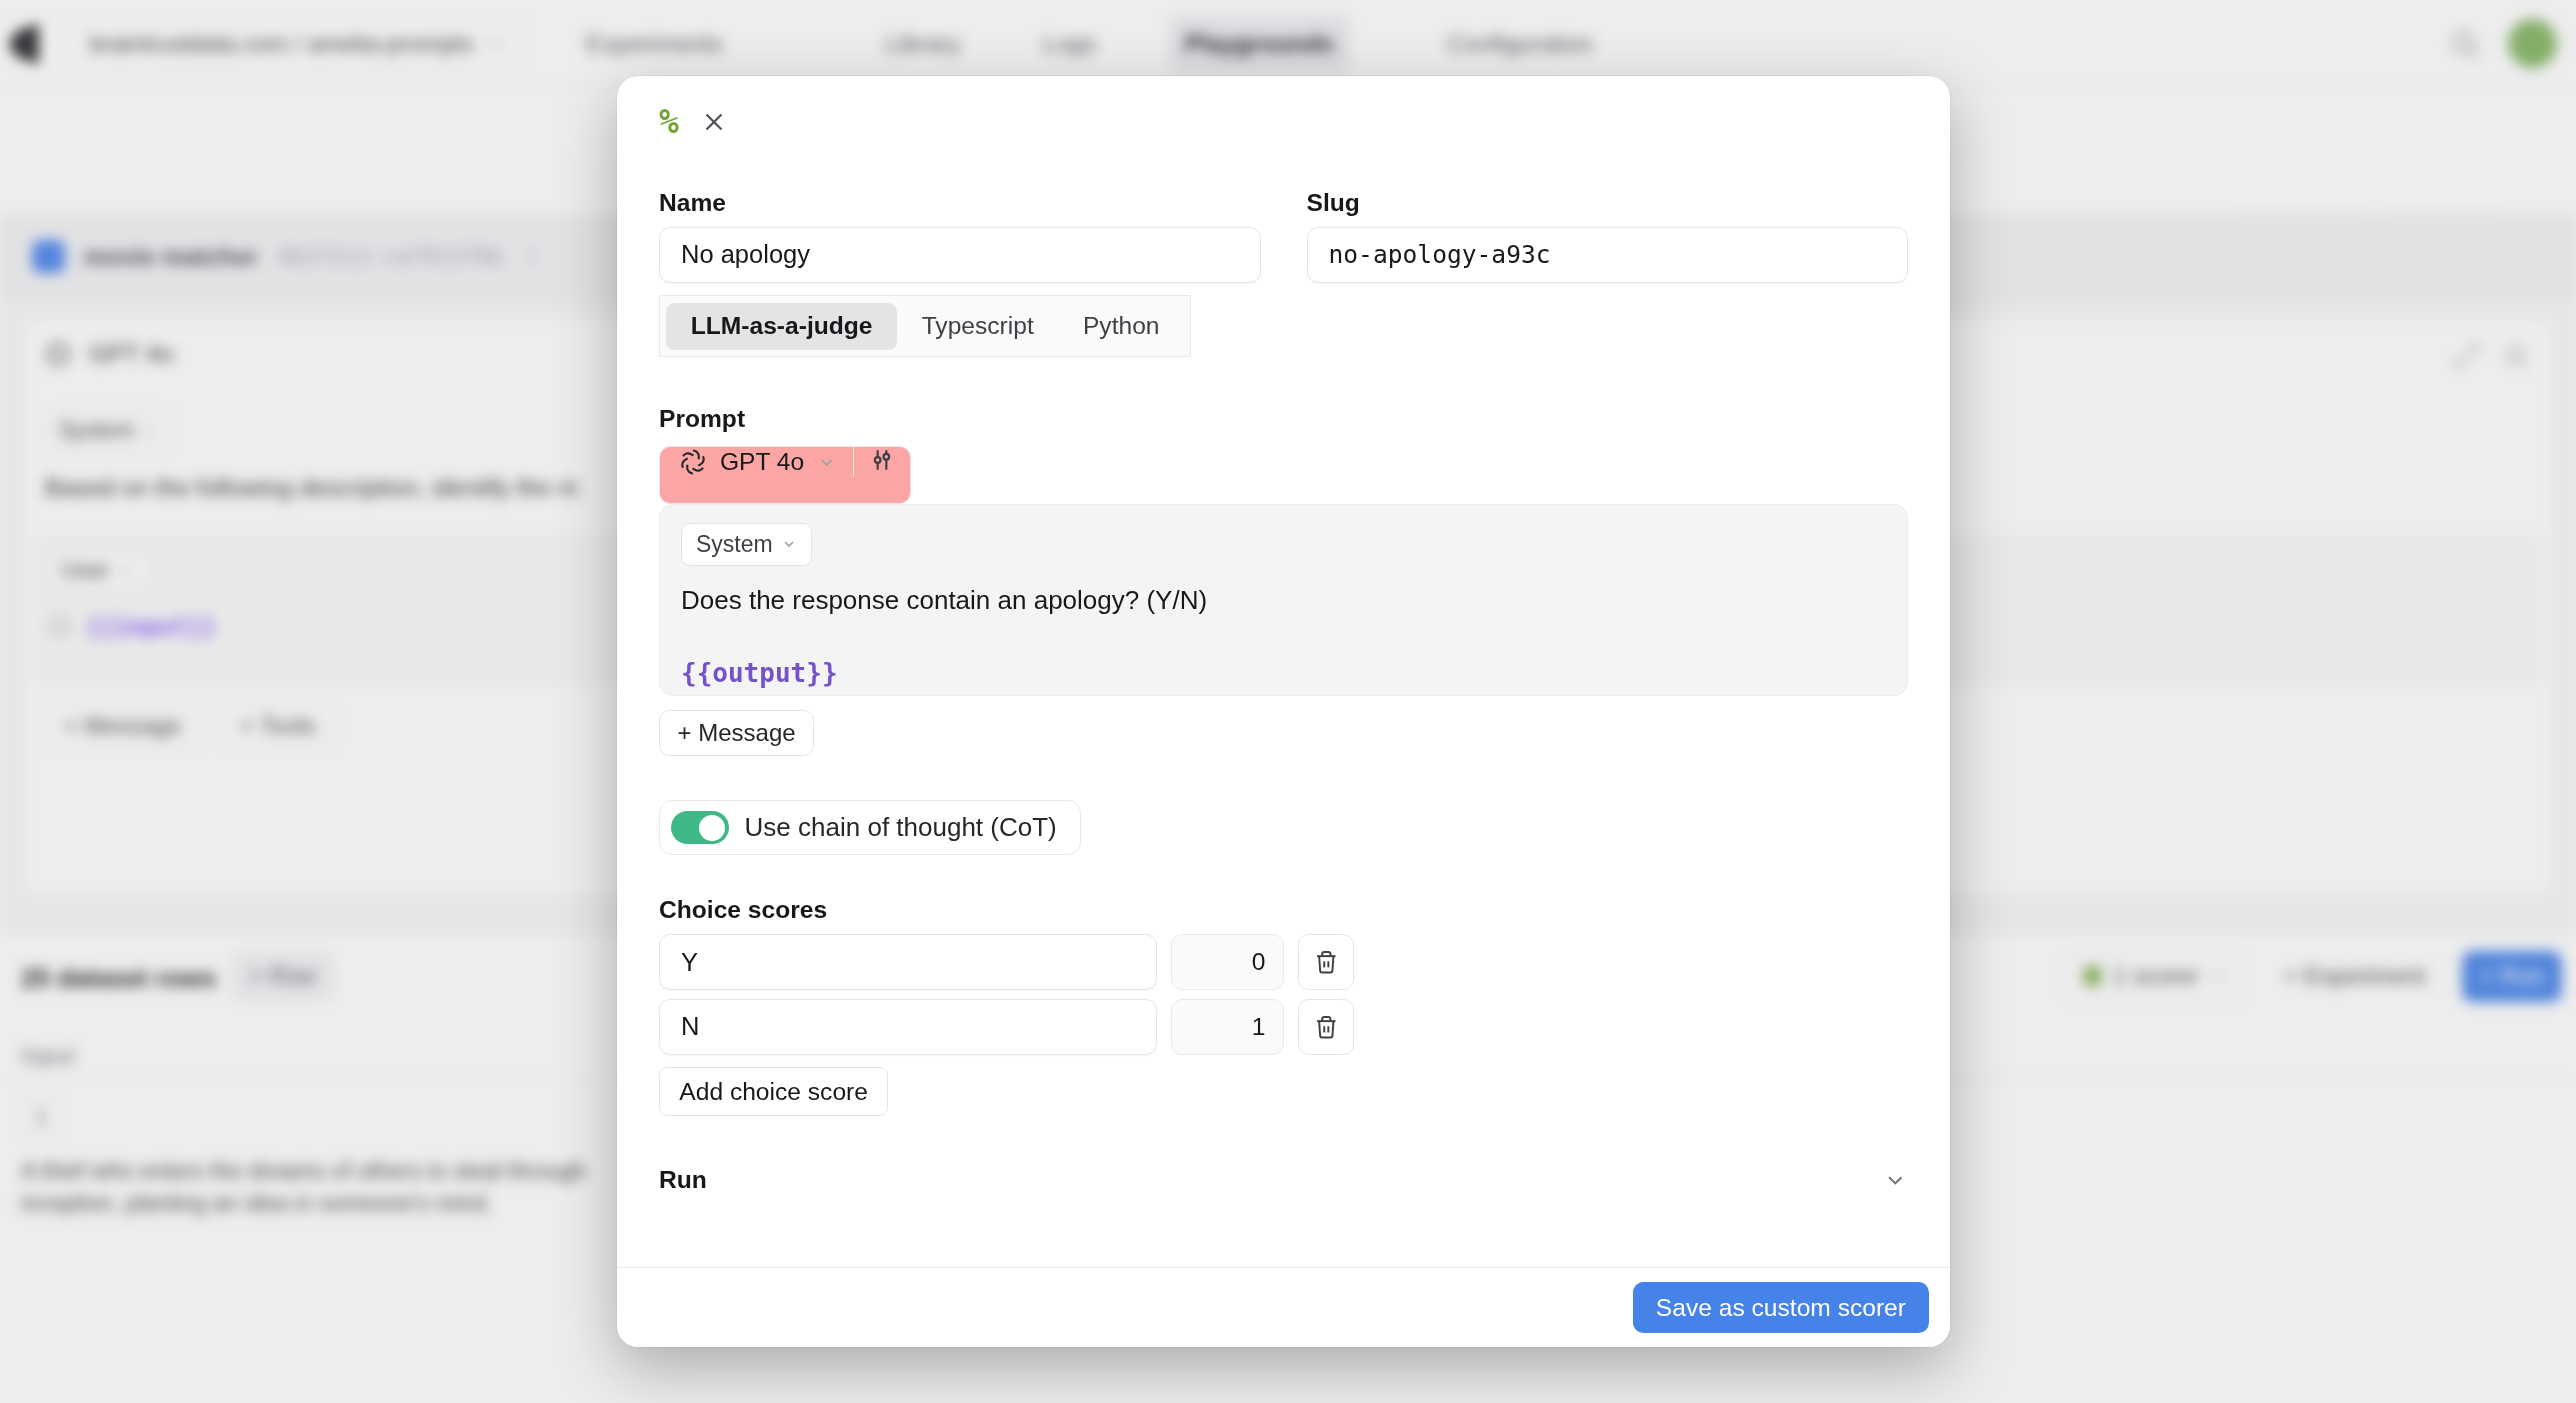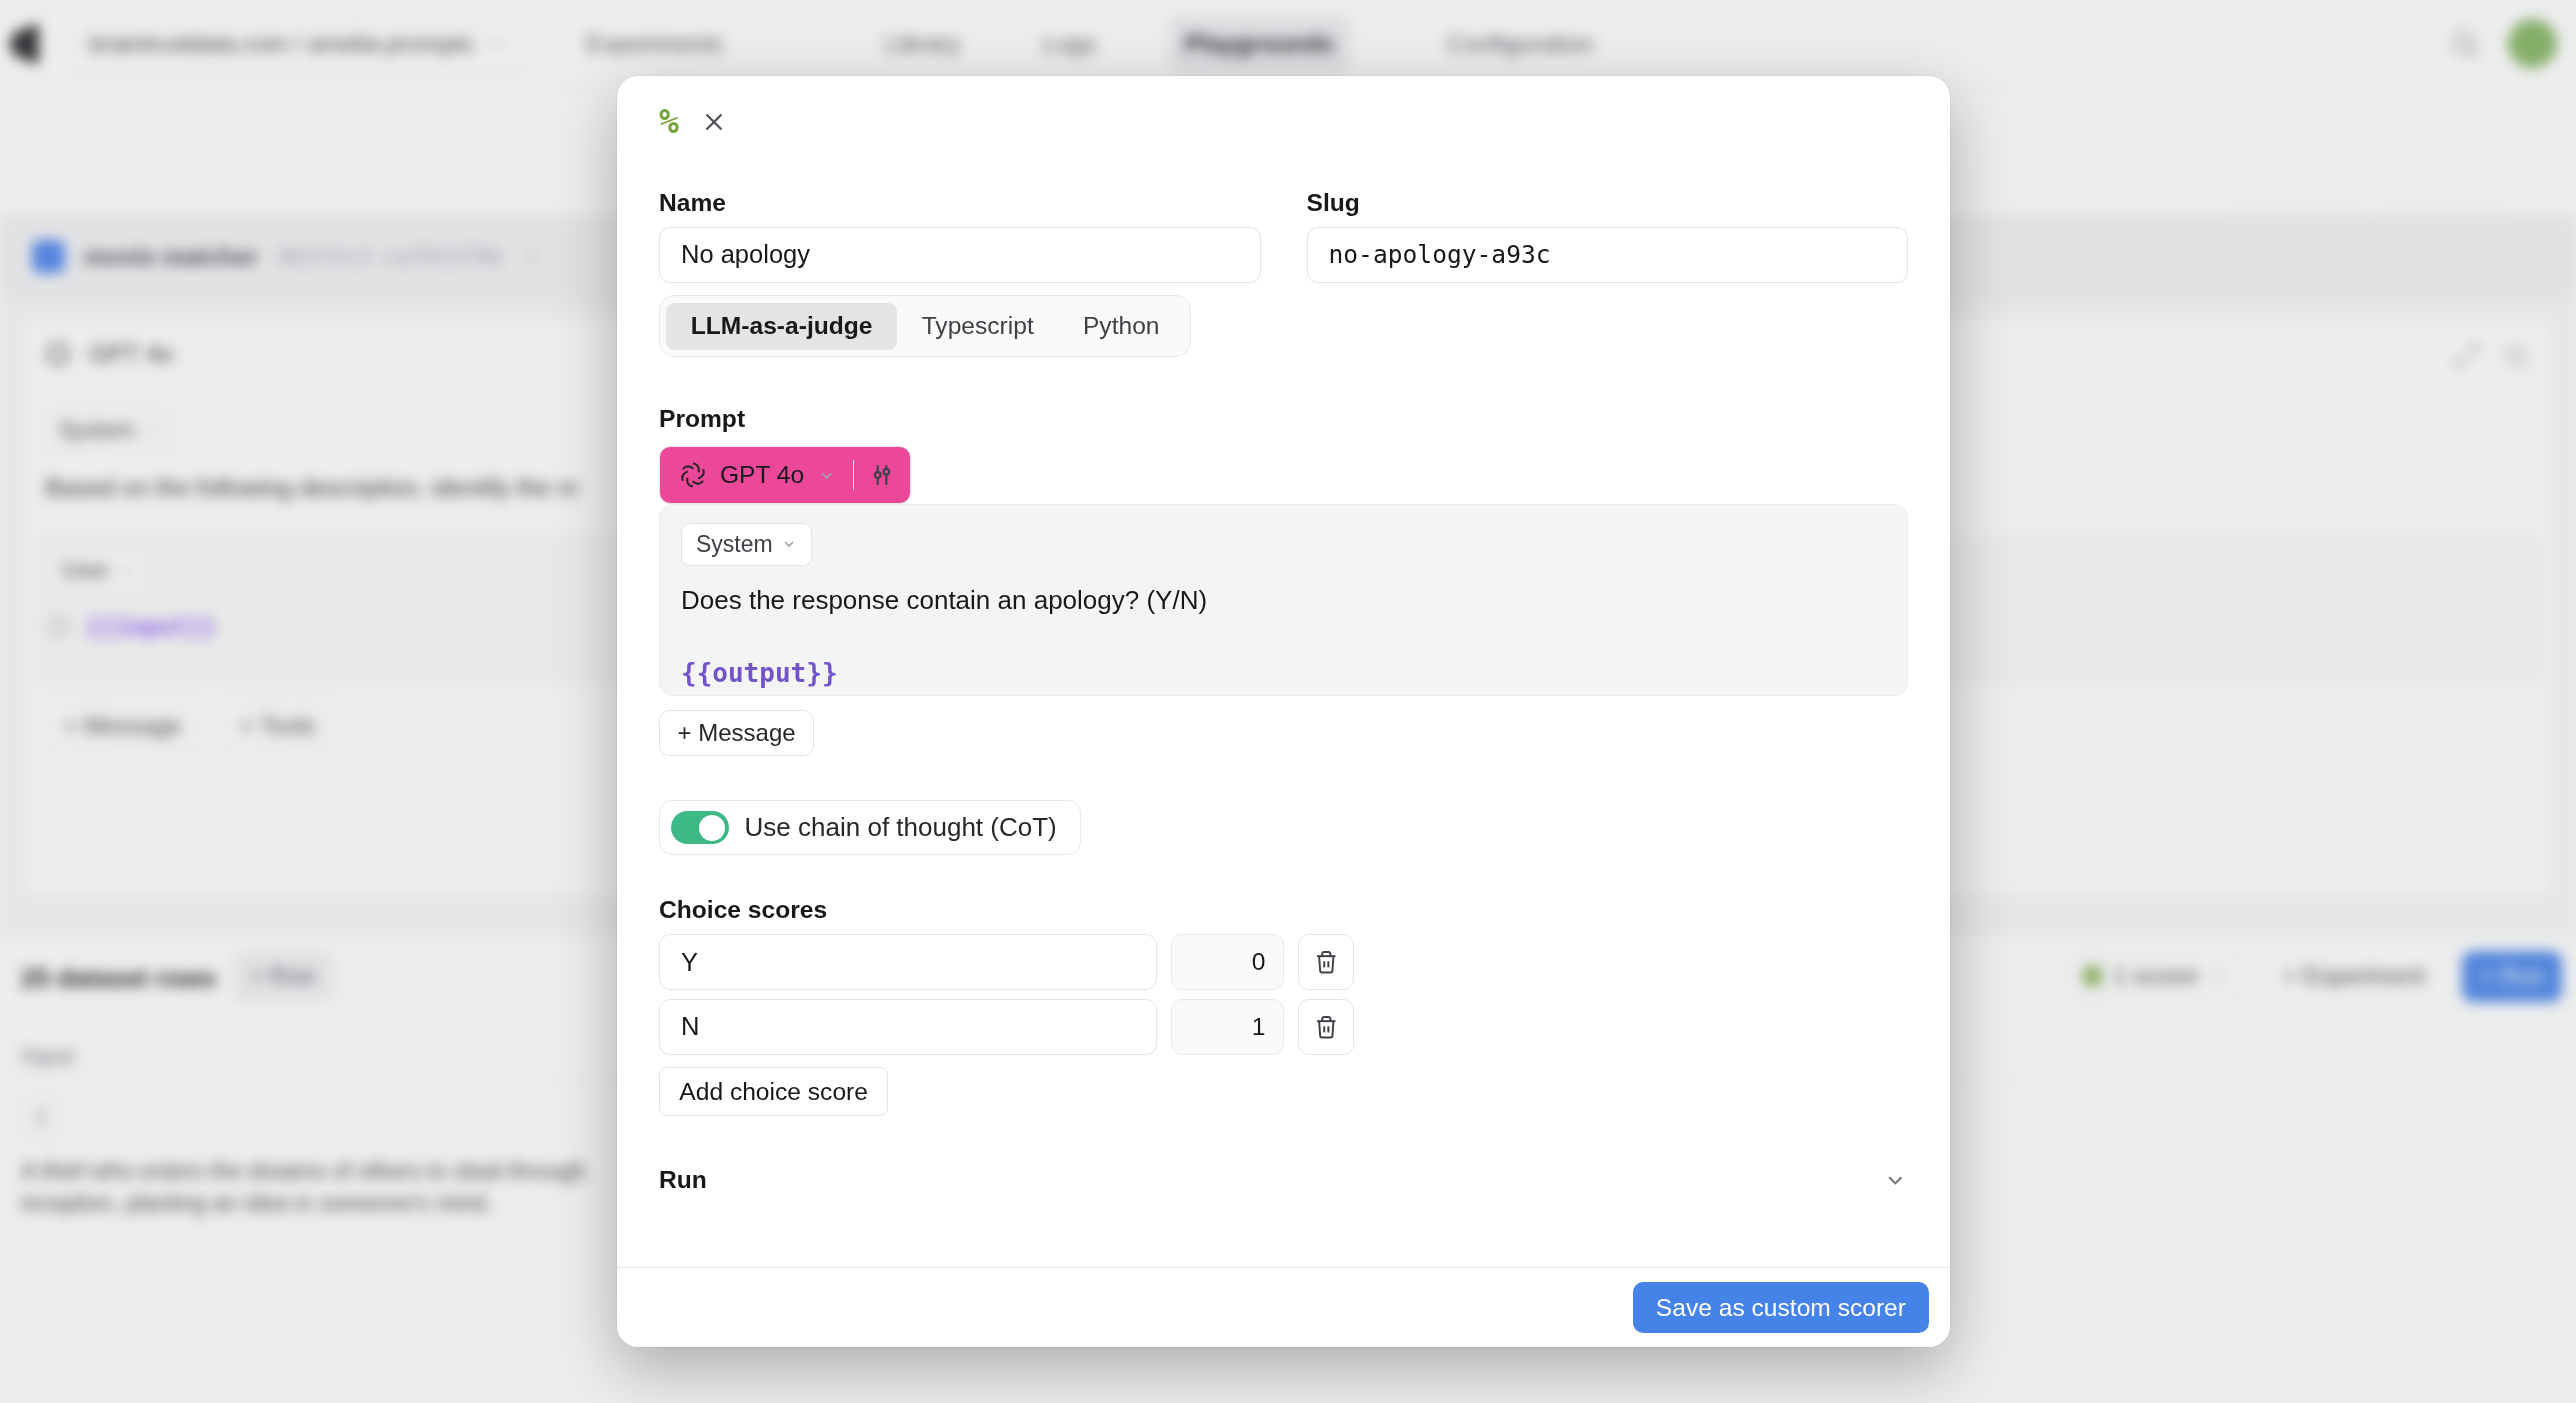--- a/index.html
+++ b/index.html
@@ -81,27 +81,27 @@
   .m-scroll { padding:0 42px; }
   .f-label { font-size:24.6px; font-weight:550; color:#18181b; line-height:30px; }
   .field-grid { display:grid; grid-template-columns:1fr 1fr; column-gap:46px; margin-top:47px; }
   .field-grid .f-label { margin-bottom:8.8px; }
   .tinput { width:100%; height:56px; border:0.9px solid #e4e4e7; border-radius:11.4px; background:#fff;
             font-size:25.5px; color:#18181b; padding:0 21px; outline:none; box-shadow:0 0.9px 1.8px rgba(0,0,0,.03);
             font-family:"Liberation Sans",sans-serif; }
   .tinput.mono { font-family:"DejaVu Sans Mono",monospace; font-size:24.6px; }
   .lbl-type { margin-top:44px; }
   .segmented { margin-top:12.3px; display:inline-flex; align-items:center; background:#fafafa;
-               border:0.9px solid #e9e9ec; border-radius:15px; padding:6.2px; height:62px; }
+               border:0.9px solid #e9e9ec; border-radius:1px; padding:6.2px; height:62px; }
   .seg { height:47px; display:flex; align-items:center; padding:0 24.6px; font-size:24.6px; color:#3f3f46;
          border-radius:8.8px; background:transparent; border:none; cursor:pointer; }
   .seg.active { background:#e4e4e7; color:#18181b; font-weight:550; }
   .lbl-prompt { margin-top:47px; }
-  .model-row { margin-top:12.3px; display:inline-flex; align-items:center; border:0.9px solid #e7e7ea;
-               border-radius:11.4px; height:58px; overflow:hidden; background:#ec4899; }
+  .model-row { margin-top:12.3px; display:inline-flex; align-items:flex-start; border:0.9px solid #e7e7ea;
+               border-radius:11.4px; height:58px; overflow:hidden; background:#fca5a5; }
   .model-main { display:flex; align-items:center; gap:12.3px; padding:0 17.6px; border-right:0.9px solid #ececee;
                 font-size:24.6px; color:#18181b; background:transparent; border-top:none; border-bottom:none; border-left:none; cursor:pointer;}
   .model-settings { width:56px; display:flex; align-items:center; justify-content:center; color:#3f3f46;
                     background:transparent; border:none; cursor:pointer; }
   .msg-card { margin-top:0; background:#f4f4f5; border:0.9px solid #ececee; border-radius:14px; height:192px;
               padding:17.6px 21px; position:relative; }
   .msg-text { font-size:26px; color:#18181b; margin-top:19.3px; }
   .msg-var { font-size:26px; font-weight:700; color:#7452c8; margin-top:42px; }
   .add-msg { margin-top:14px; height:46px; border:0.9px solid #e4e4e7; background:#fff; border-radius:10.6px;
              display:inline-flex; align-items:center; padding:0 17.6px; font-size:24px; color:#27272a; cursor:pointer; }

